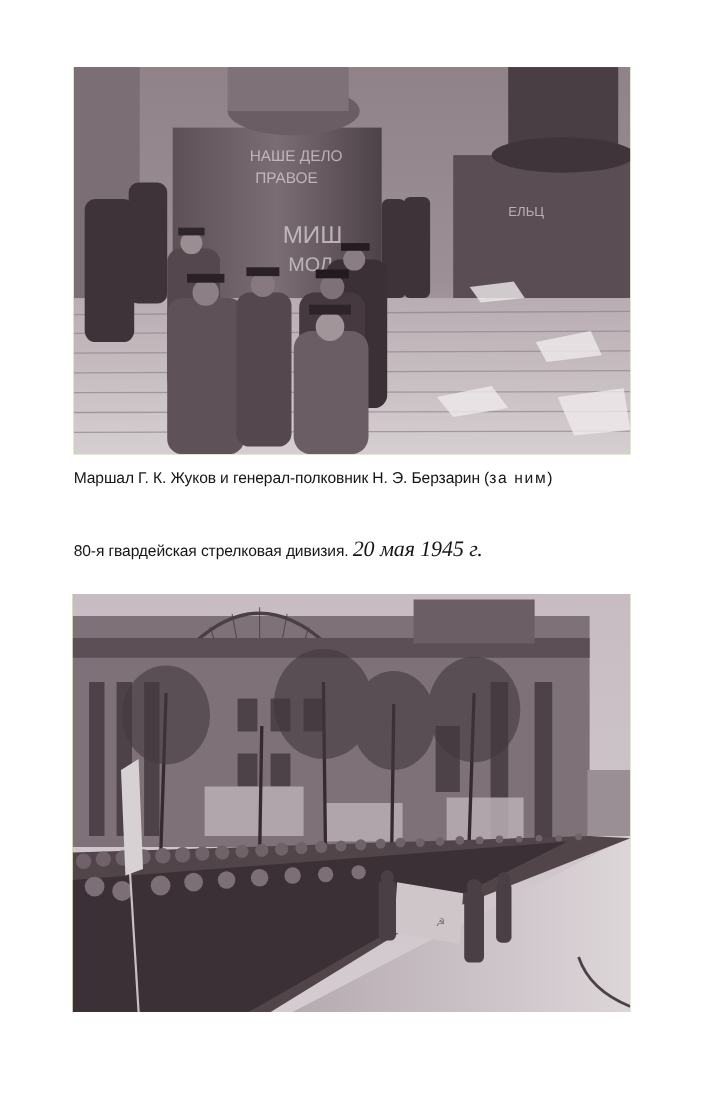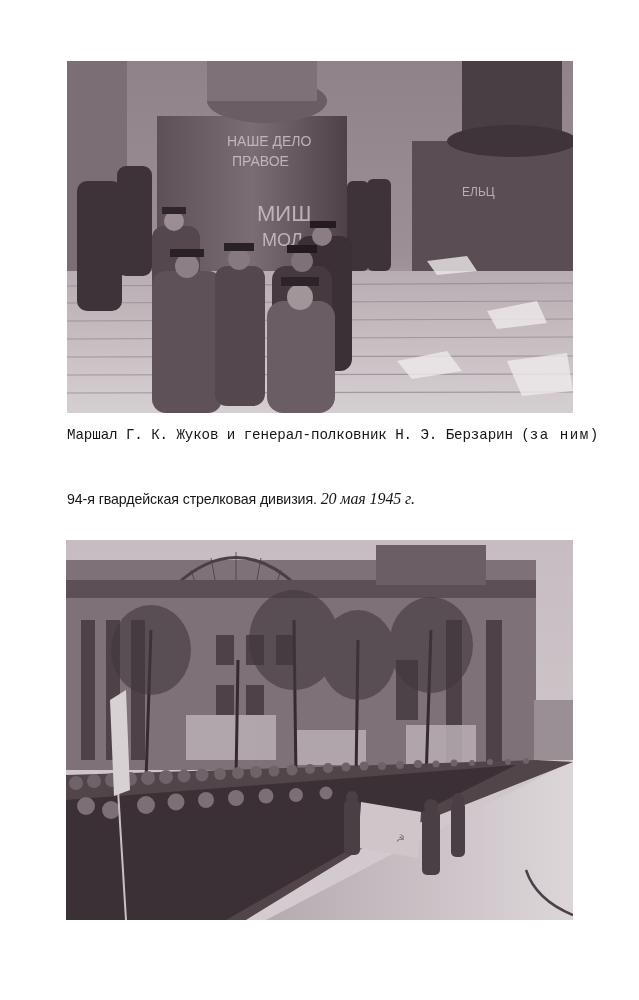--- a/index.html
+++ b/index.html
@@ -40,27 +40,27 @@
     .caption {
       position: absolute;
       left: 67px;
       width: 520px;
       font-size: 14.2px;
       line-height: 18px;
       font-family: "Liberation Sans", "DejaVu Sans", sans-serif;
       letter-spacing: -0.1px;
       color: #161616;
     }
-    #caption-1 { top: 426px; font-family: Liberation Mono, monospace; }
+    #caption-1 { top: 426px; }
     #caption-2 { top: 490px; }
     .caption .line { display: block; white-space: nowrap; }
     .caption em {
       font-family: "Liberation Serif", "DejaVu Serif", serif;
       font-style: italic;
-      font-size: 16px;
+      font-size: 20px;
     }
     .spaced { letter-spacing: 1.5px; }
   </style>
 </head>
 <body>
 
 <div class="photo" id="photo-1">
   <svg viewBox="0 0 506 352" preserveAspectRatio="none">
     <defs>
       <linearGradient id="p1bg" x1="0" y1="0" x2="0" y2="1">
@@ -150,21 +150,21 @@
       <rect x="214" y="216" width="38" height="9" fill="#2d2429"></rect>
     </g>
   </svg>
 </div>
 
 <div class="caption" id="caption-1">
   <span class="line"><span>Маршал Г. К. Жуков и генерал-полковник Н. Э. Берзарин (</span><span class="spaced">за ним</span><span>)</span></span>
 </div>
 
 <div class="caption" id="caption-2">
-  <span class="line"><span>94-я гвардейская стрелковая дивизия. </span><em>20 мая 1945 г.</em></span>
+  <span class="line"><span>80-я гвардейская стрелковая дивизия. </span><em>20 мая 1945 г.</em></span>
 </div>
 
 <div class="photo" id="photo-2">
   <svg viewBox="0 0 507 380" preserveAspectRatio="none">
     <defs>
       <linearGradient id="p2sky" x1="0" y1="0" x2="0" y2="1">
         <stop offset="0" stop-color="#c6bcc1"></stop>
         <stop offset="1" stop-color="#d4ccd0"></stop>
       </linearGradient>
       <linearGradient id="p2road" x1="0" y1="0" x2="1" y2="0">

